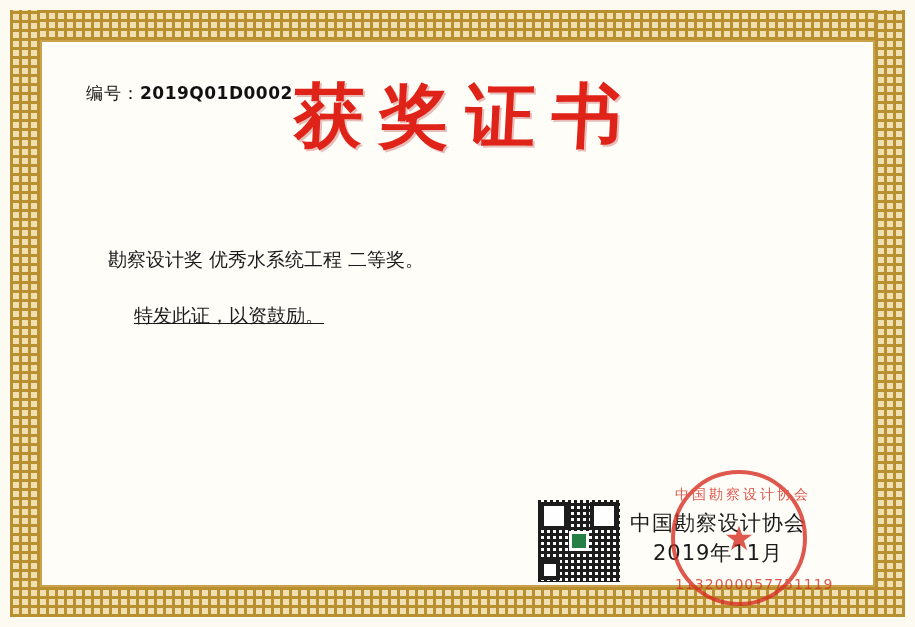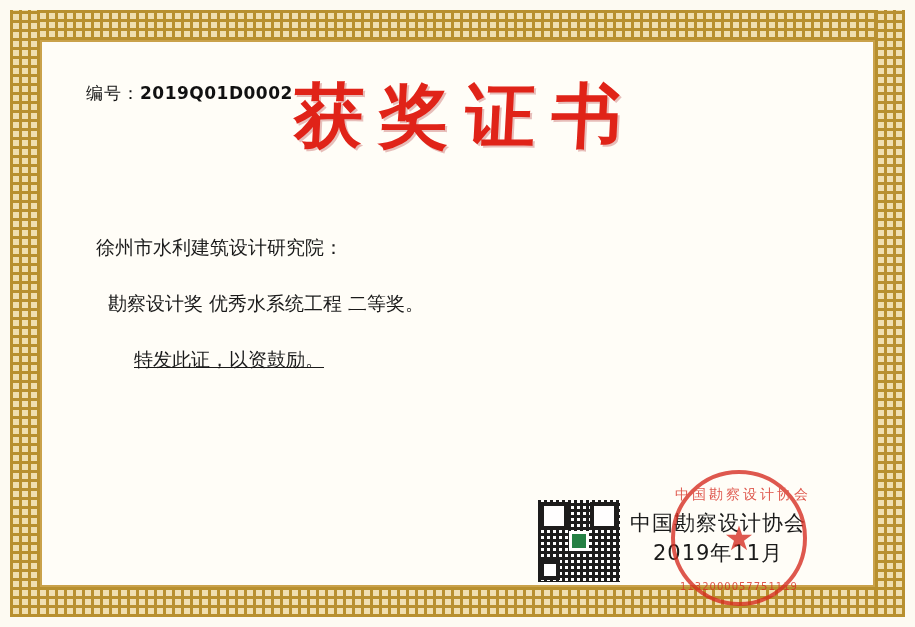--- a/index.html
+++ b/index.html
@@ -197,21 +197,21 @@
     font-size: 14px;
     letter-spacing: 3px;
     white-space: nowrap;
   }
   .seal-bottom-text {
     position: absolute;
     left: 0; right: 0;
     bottom: 10px;
     text-align: center;
     color: #d62b1f;
-    font-size: 10px;
+    font-size: 14px;
     letter-spacing: 1px;
     white-space: nowrap;
   }
 </style>
 </head>
 <body>
 
 <div class="certificate">
 
   <div class="border-outer"></div>
@@ -223,21 +223,20 @@
 
   <div class="content">
 
     <div class="serial">
       <span class="serial-label">编号：</span><span class="serial-value">2019Q01D0002</span>
     </div>
 
     <div class="title">获奖证书</div>
 
     <div class="body-text">
-      <p class="line-recipient">徐州市水利建筑设计研究院：</p>
       <p class="line-main2">勘察设计奖 优秀水系统工程 二等奖。</p>
       <p class="line-closing">特发此证，以资鼓励。</p>
     </div>
 
     <div class="qr">
       <div class="qr-bl"></div>
       <div class="qr-center"></div>
     </div>
 
     <div class="signature">

